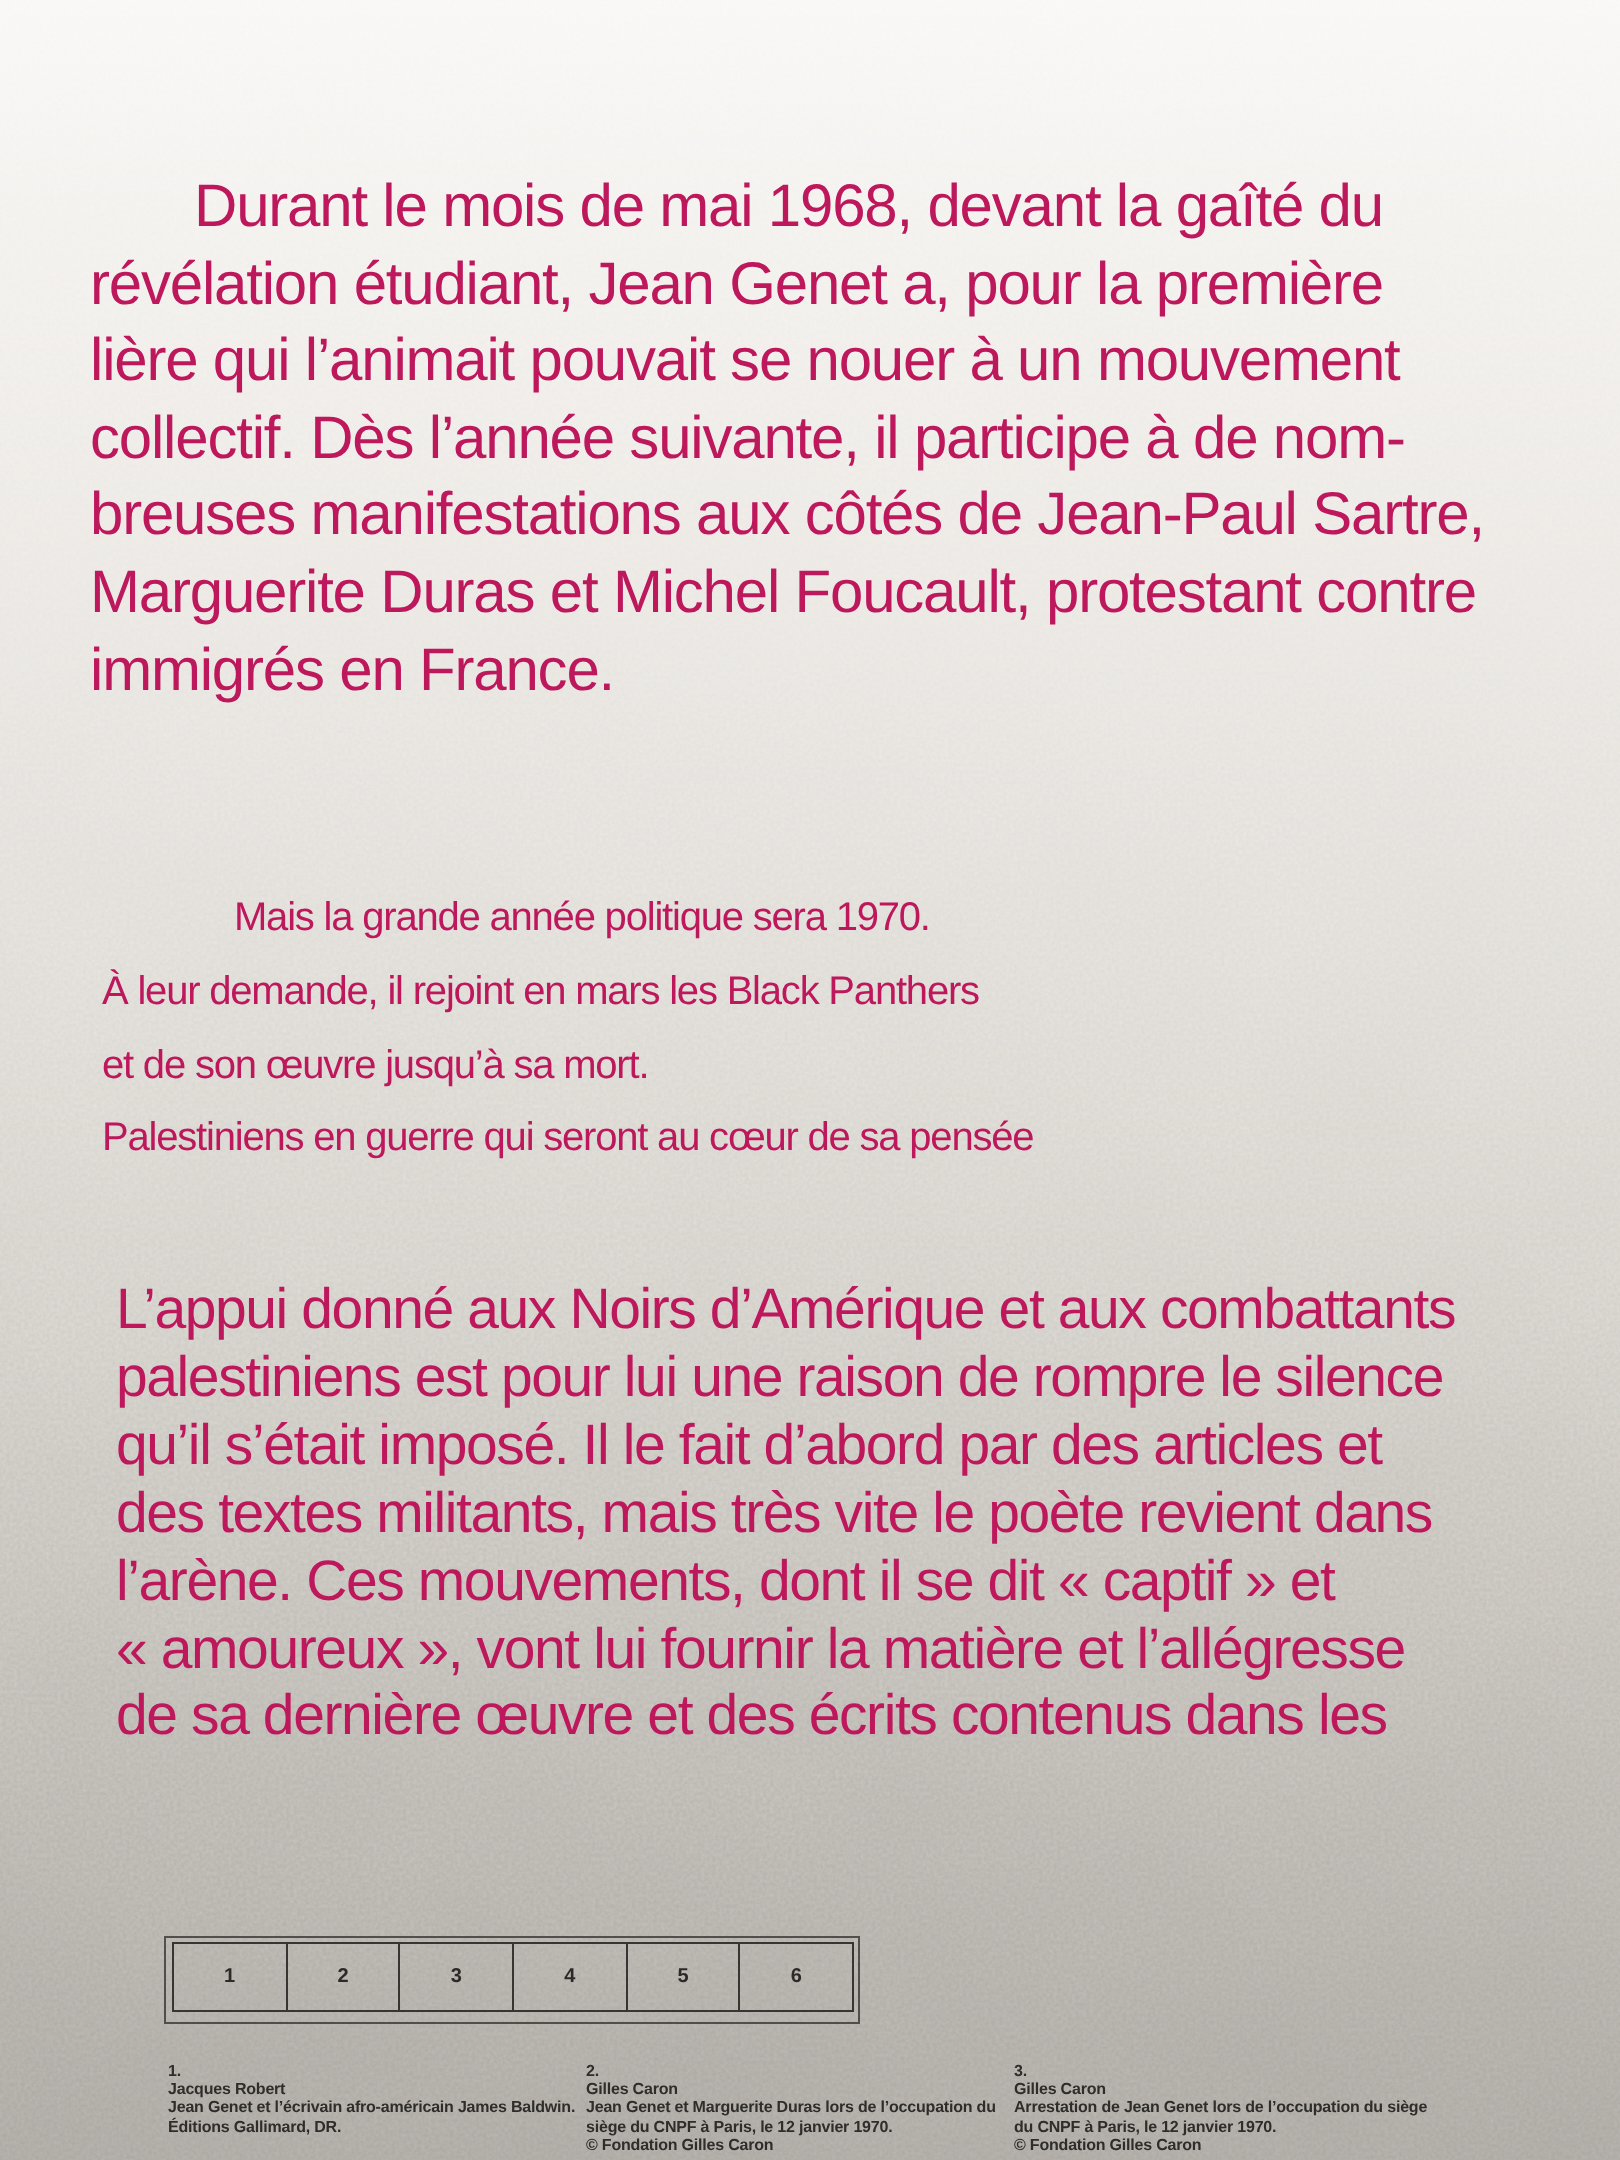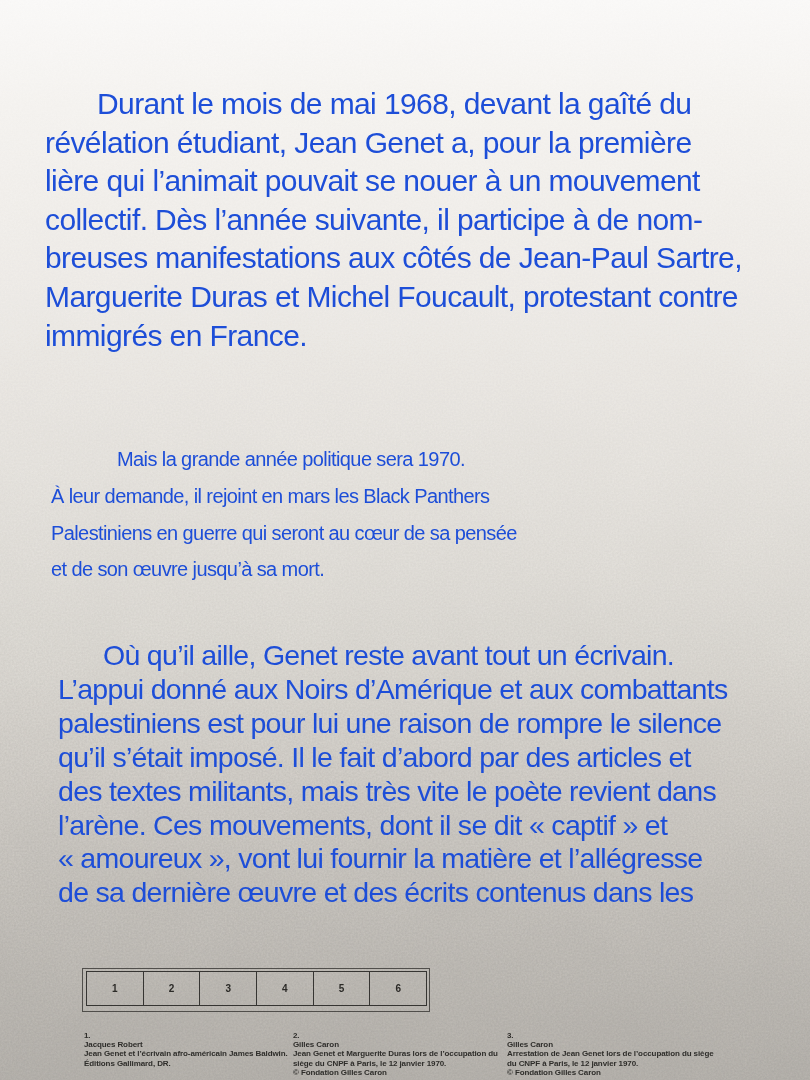--- a/index.html
+++ b/index.html
@@ -11,21 +11,21 @@
       #fbfaf9 0%, #f7f5f2 10%, #f1eeea 28%, #eae7e2 45%,
       #e2dfd9 60%, #d7d3cd 73%, #cac6c0 86%, #c0bcb6 95%, #bcb8b2 100%);
   }
   .grain {
     position: absolute; inset: 0; pointer-events: none; z-index: 1;
     -webkit-mask-image: linear-gradient(180deg, rgba(0,0,0,0.05) 0%, rgba(0,0,0,0.12) 25%, rgba(0,0,0,0.35) 55%, rgba(0,0,0,0.7) 80%, rgba(0,0,0,0.95) 100%);
     mask-image: linear-gradient(180deg, rgba(0,0,0,0.05) 0%, rgba(0,0,0,0.12) 25%, rgba(0,0,0,0.35) 55%, rgba(0,0,0,0.7) 80%, rgba(0,0,0,0.95) 100%);
   }
   .para {
     position: absolute; z-index: 2;
-    color: #1d4ed8;
+    color: #be185d;
   }
   .para .line { white-space: nowrap; }
   #p1 { left: 45px; top: 85px; width: 710px; font-size: 30px; line-height: 38.6px; letter-spacing: -0.6px; }
   #p1 .indent { text-indent: 52px; }
   #p2 { left: 51px; top: 441px; width: 706px; font-size: 20px; line-height: 36.8px; letter-spacing: -0.6px; }
   #p2 .indent { text-indent: 66px; }
   #p3 { left: 58px; top: 639px; width: 700px; font-size: 28.5px; line-height: 33.9px; letter-spacing: -0.7px; }
   #p3 .indent { text-indent: 45px; }
 
   #strip {
@@ -79,26 +79,25 @@
   <div class="line">lière qui l’animait pouvait se nouer à un mouvement</div>
   <div class="line">collectif. Dès l’année suivante, il participe à de nom-</div>
   <div class="line">breuses manifestations aux côtés de Jean-Paul Sartre,</div>
   <div class="line">Marguerite Duras et Michel Foucault, protestant contre</div>
   <div class="line">immigrés en France.</div>
 </section>
 
 <section class="para" id="p2">
   <div class="line indent">Mais la grande année politique sera 1970.</div>
   <div class="line">À leur demande, il rejoint en mars les Black Panthers</div>
+  <div class="line">et de son œuvre jusqu’à sa mort.</div>
   <div class="line">Palestiniens en guerre qui seront au cœur de sa pensée</div>
-  <div class="line">et de son œuvre jusqu’à sa mort.</div>
 </section>
 
 <section class="para" id="p3">
-  <div class="line indent">Où qu’il aille, Genet reste avant tout un écrivain.</div>
   <div class="line">L’appui donné aux Noirs d’Amérique et aux combattants</div>
   <div class="line">palestiniens est pour lui une raison de rompre le silence</div>
   <div class="line">qu’il s’était imposé. Il le fait d’abord par des articles et</div>
   <div class="line">des textes militants, mais très vite le poète revient dans</div>
   <div class="line">l’arène. Ces mouvements, dont il se dit « captif » et</div>
   <div class="line">« amoureux », vont lui fournir la matière et l’allégresse</div>
   <div class="line">de sa dernière œuvre et des écrits contenus dans les</div>
 </section>
 
 <div id="strip">

